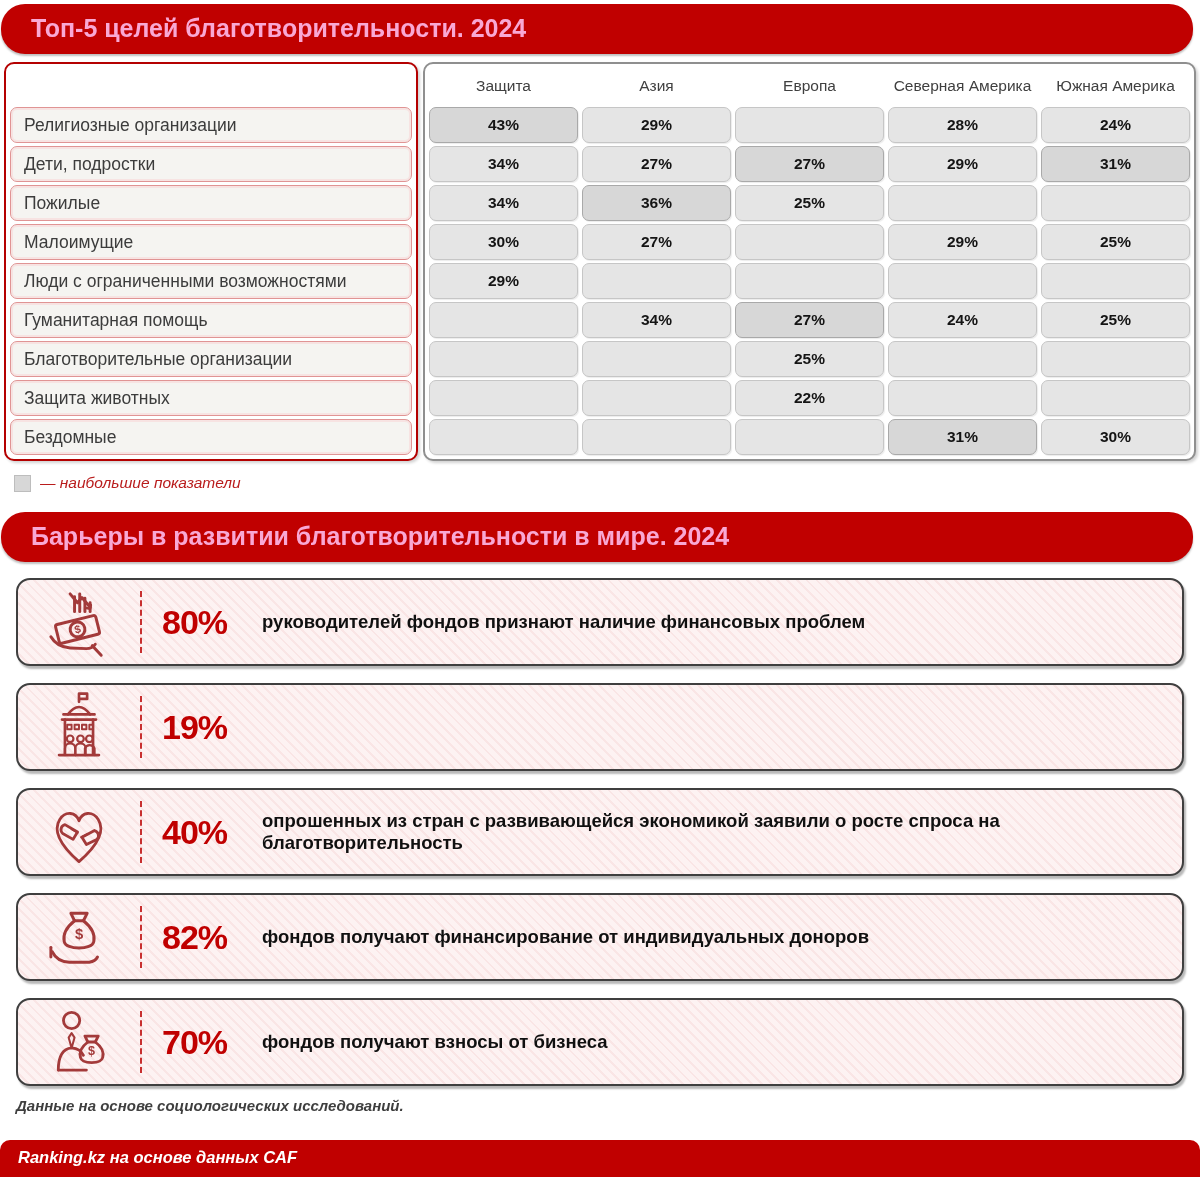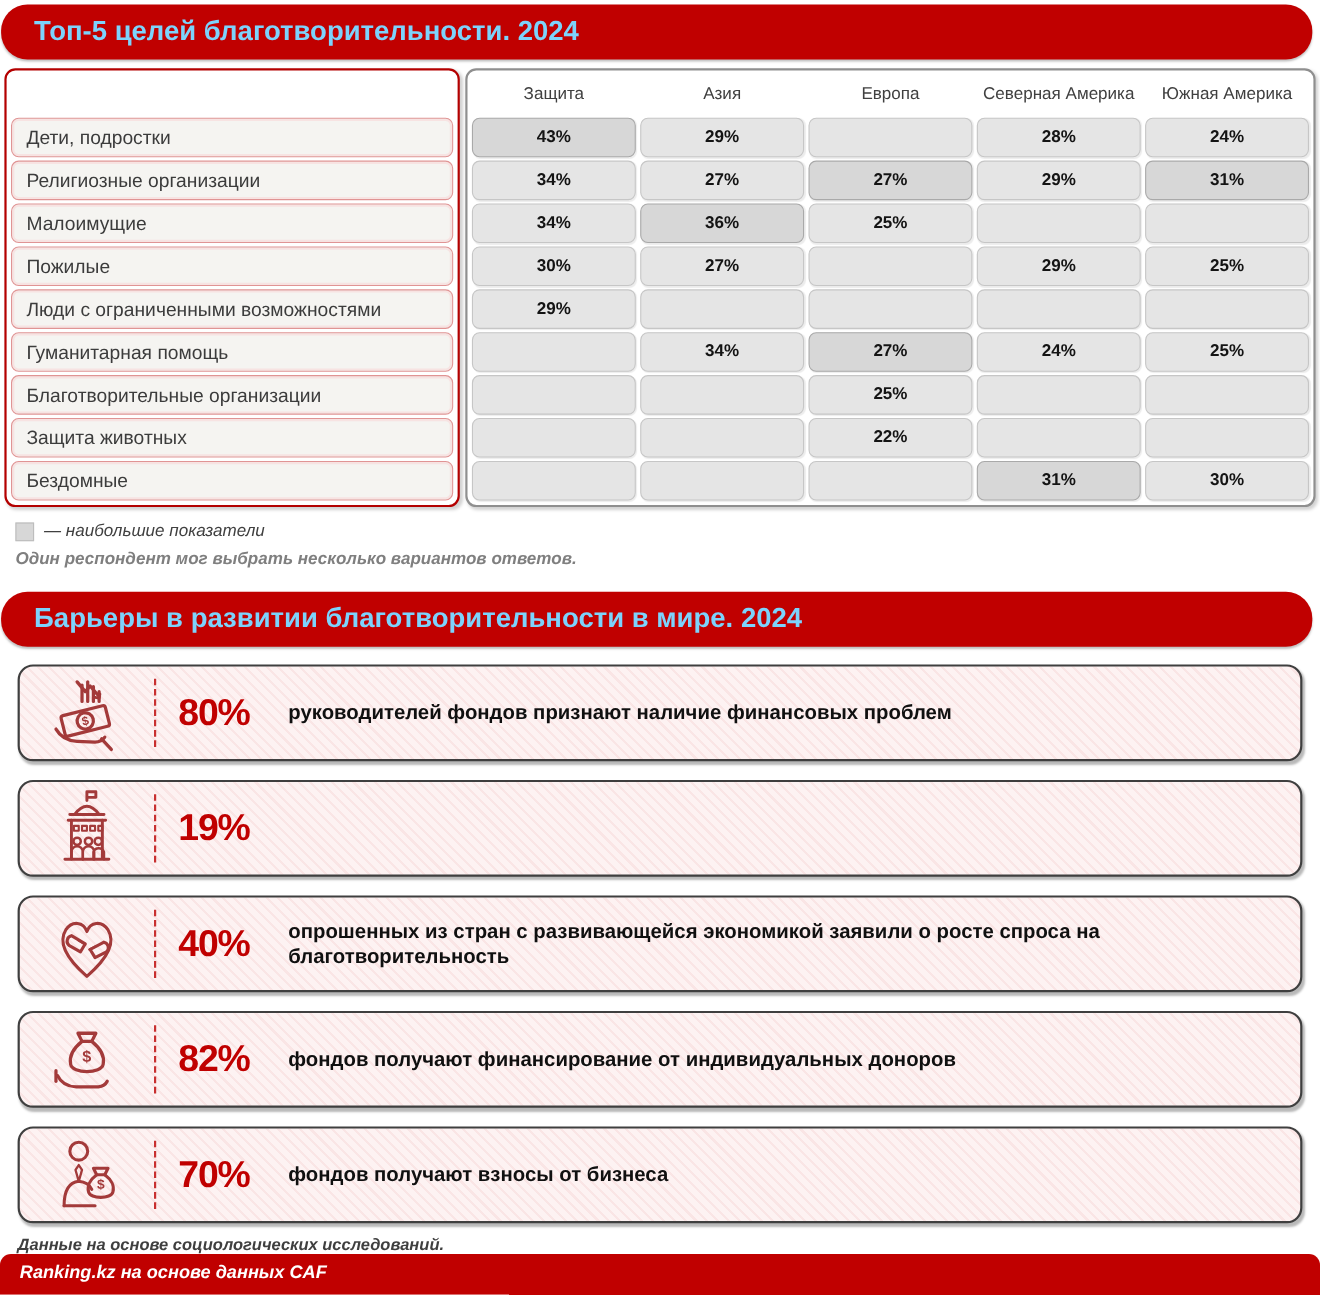--- a/index.html
+++ b/index.html
@@ -7,21 +7,21 @@
   body {
     width: 1200px; height: 1177px; overflow: hidden;
     font-family: "Liberation Sans", "DejaVu Sans", sans-serif;
   }
   .page { width: 1200px; height: 1177px; display: flex; flex-direction: column; background: #fff; }
 
   
   .banner {
     margin: 4px 7px 0 1px;
     background: var(--accent, #c00000);
-    color: #7dd3fc; font-weight: bold; font-size: 25px;
+    color: #f9a8d4; font-weight: bold; font-size: 25px;
     padding: 10px 30px 11px 30px;
     border-radius: 24px;
     box-shadow: 0 2px 2px rgba(0,0,0,0.25);
   }
   .banner2 { margin-top: 20px; }
 
   
   .table-wrap { display: flex; gap: 5px; margin: 8px 4px 0 4px; }
   .left-box {
     width: 414px; flex: none;
@@ -57,21 +57,21 @@
   .value-cell {
     background: #e5e5e5; border: 1px solid #c6c6c6; border-radius: 7px;
     display: flex; align-items: center; justify-content: center;
     font-size: 15.5px; font-weight: 600; color: #141414;
     box-shadow: 1px 1px 1px rgba(0,0,0,0.08);
   }
   .value-cell.hl { background: var(--hl, #d7d7d7); border-color: #a9a9a9; }
 
   
   .legend-row { margin: 13px 14px 0; display: flex; align-items: center; gap: 9px;
-    color: #404040; font-style: italic; font-size: 15.5px; }
+    color: #b91c1c; font-style: italic; font-size: 15.5px; }
   .legend-swatch { width: 17px; height: 17px; background: var(--hl, #d7d7d7);
     border: 1px solid #bdbdbd; flex: none; }
   .note { margin: 8px 14px 0; color: #7f7f7f; font-style: italic; font-weight: 600; font-size: 15.5px; }
 
   
   .cards { margin: 16px 16px 0; display: flex; flex-direction: column; gap: 17px; }
   .card {
     height: 88px;
     border: 2.5px solid #3f3f3f; border-radius: 14px;
     background-color: #fdf2f2;
@@ -103,24 +103,24 @@
 <div class="page">
 
   <div class="banner">
     <span>Топ-5 целей благотворительности. 2024</span>
   </div>
 
   <div class="table-wrap">
     <div class="left-box">
       <div class="left-spacer"></div>
 
-    <div class="label-cell">Дети, подростки</div>
-        <div class="label-cell">Религиозные организации</div>
+    <div class="label-cell">Религиозные организации</div>
+        <div class="label-cell">Дети, подростки</div>
+        <div class="label-cell">Пожилые</div>
         <div class="label-cell">Малоимущие</div>
-        <div class="label-cell">Пожилые</div>
         <div class="label-cell">Люди с ограниченными возможностями</div>
         <div class="label-cell">Гуманитарная помощь</div>
         <div class="label-cell">Благотворительные организации</div>
         <div class="label-cell">Защита животных</div>
         <div class="label-cell">Бездомные</div>
       </div>
     <div class="right-box">
       <div class="col-heads">
           <div class="col-head">Защита</div>
           <div class="col-head">Азия</div>
@@ -175,21 +175,20 @@
           <div class="value-cell hl">31%</div>
           <div class="value-cell">30%</div>
         </div>
     </div>
   </div>
 
   <div class="legend-row">
     <span class="legend-swatch"></span>
     <span class="legend-text">— наибольшие показатели</span>
   </div>
-  <div class="note">Один респондент мог выбрать несколько вариантов ответов.</div>
 
   <div class="banner banner2">
     <span>Барьеры в развитии благотворительности в мире. 2024</span>
   </div>
 
   <div class="cards">
 
     <div class="card">
       <div class="card-icon">
         <svg viewBox="0 0 100 100" fill="none" stroke="currentColor" stroke-width="4" stroke-linecap="round" stroke-linejoin="round">

